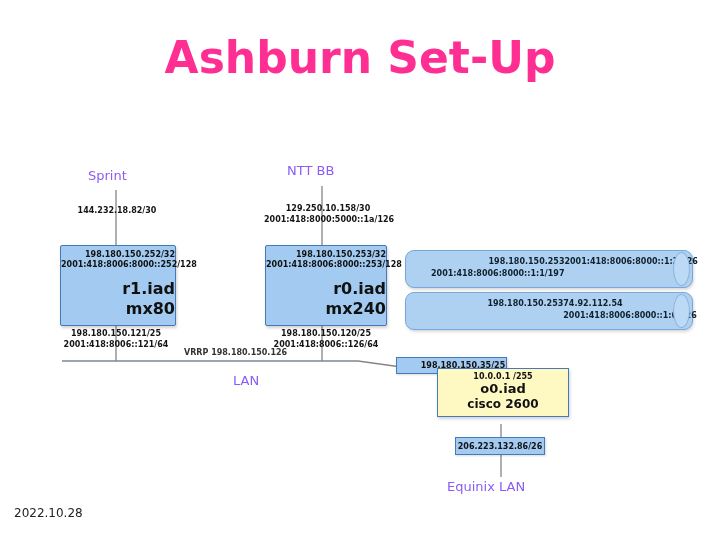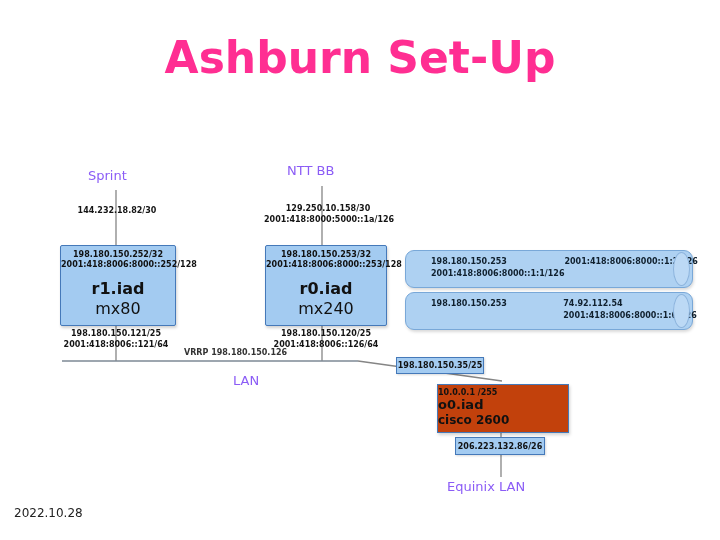--- a/index.html
+++ b/index.html
@@ -12,51 +12,51 @@
     position:absolute;left:0;right:0;top:32px;margin:0;text-align:center;
     font-size:44px;font-weight:bold;color:#ff2e92;letter-spacing:0px;z-index:2;
   }
   .big-label{position:absolute;font-size:13px;color:#8b5cf6;z-index:3;}
   .small-ip{
     position:absolute;font-size:8px;font-weight:bold;color:#141414;
     line-height:1.35;text-align:center;z-index:3;
   }
   .router-box{
     position:absolute;background:#a3cbf1;border:1.5px solid #4579b9;
-    border-radius:2px;text-align:center;z-index:4;
+    border-radius:2px;text-align:right;z-index:4;
     box-shadow:1px 2px 3px rgba(0,0,0,0.18);
   }
   .box-ip{font-size:8px;font-weight:bold;color:#111;line-height:1.3;}
   .box-ip.first{margin-top:4px;}
   .box-name{font-size:16px;font-weight:bold;color:#111;margin-top:8px;line-height:1.25;}
-  .box-model{font-size:16px;font-weight:normal;color:#111;line-height:1.25;}
+  .box-model{font-size:16px;font-weight:bold;color:#111;line-height:1.25;}
   .tube{
     position:absolute;width:286px;height:36px;background:#aed1f2;
     border:1px solid #79a8d8;border-radius:9px;z-index:4;display:flex;
     box-shadow:1px 2px 3px rgba(0,0,0,0.15);
   }
   .tube-cap{
     position:absolute;right:2px;top:1px;bottom:1px;width:15px;
     border-radius:50%;border:1px solid #8db4dd;background:#bcd9f5;
   }
   .tube-col{
     font-size:8px;font-weight:bold;color:#10202e;line-height:1.5;
     padding-top:5px;
   }
-  .tube-col.local{flex:0 0 55%;padding-left:25px;box-sizing:border-box;}
+  .tube-col.local{flex:0 0 55%;padding-left:25px;box-sizing:border-box;text-align:right;}
   .tube-col.remote{flex:1;}
   .mini-box{
     position:absolute;background:#a3cbf1;border:1px solid #4579b9;
     font-size:8px;font-weight:bold;color:#111;text-align:center;z-index:4;
     display:flex;align-items:center;justify-content:center;
     box-shadow:1px 1px 2px rgba(0,0,0,0.15);
   }
   .switch-box{
-    position:absolute;left:437px;top:384px;width:130px;height:47px;
-    background:#c2410c;border:1.5px solid #4579b9;z-index:4;
+    position:absolute;left:437px;top:368px;width:130px;height:47px;
+    background:#fef9c3;border:1.5px solid #4579b9;text-align:center;z-index:4;
     box-shadow:1px 2px 3px rgba(0,0,0,0.18);
   }
   .switch-ip{font-size:8px;font-weight:bold;color:#111;margin-top:3px;}
   .switch-name{font-size:13px;font-weight:bold;color:#111;line-height:1.2;}
   .switch-model{font-size:12px;font-weight:bold;color:#111;line-height:1.2;}
   .date{position:absolute;left:14px;top:506px;font-size:12px;color:#222;z-index:3;}
 </style>
 </head>
 <body>
 
@@ -95,21 +95,21 @@
   <div class="router-box" style="left:265px;top:245px;width:120px;height:79px;">
     <div class="box-ip first">198.180.150.253/32</div>
     <div class="box-ip">2001:418:8006:8000::253/128</div>
     <div class="box-name">r0.iad</div>
     <div class="box-model">mx240</div>
   </div>
 
   <div class="tube" style="left:405px;top:250px;">
     <div class="tube-col local">
       <div>198.180.150.253</div>
-      <div>2001:418:8006:8000::1:1/126</div>
+      <div>2001:418:8006:8000::1:1/197</div>
     </div>
     <div class="tube-col remote">
       <div>2001:418:8006:8000::1:2/126</div>
     </div>
     <div class="tube-cap"></div>
   </div>
 
   <div class="tube" style="left:405px;top:292px;">
     <div class="tube-col local">
       <div>198.180.150.253</div>
@@ -127,21 +127,21 @@
   </div>
   <div class="small-ip" style="left:269px;top:329px;width:114px;">
     <div>198.180.150.120/25</div>
     <div>2001:418:8006::126/64</div>
   </div>
 
   <div class="small-ip" style="left:184px;top:348px;width:110px;text-align:left;color:#333;">VRRP 198.180.150.126</div>
 
   <div class="big-label" style="left:200px;top:373px;margin-left:33px;">LAN</div>
 
-  <div class="mini-box" style="left:396px;top:357px;width:86px;height:15px;">198.180.150.35/25</div>
+  <div class="mini-box" style="left:396px;top:357px;width:86px;height:15px;padding-left:23px;">198.180.150.35/25</div>
 
   <div class="switch-box">
     <div class="switch-ip">10.0.0.1 /255</div>
     <div class="switch-name">o0.iad</div>
     <div class="switch-model">cisco 2600</div>
   </div>
 
   <div class="mini-box" style="left:455px;top:437px;width:88px;height:16px;">206.223.132.86/26</div>
 
   <div class="big-label" style="left:447px;top:479px;">Equinix LAN</div>

